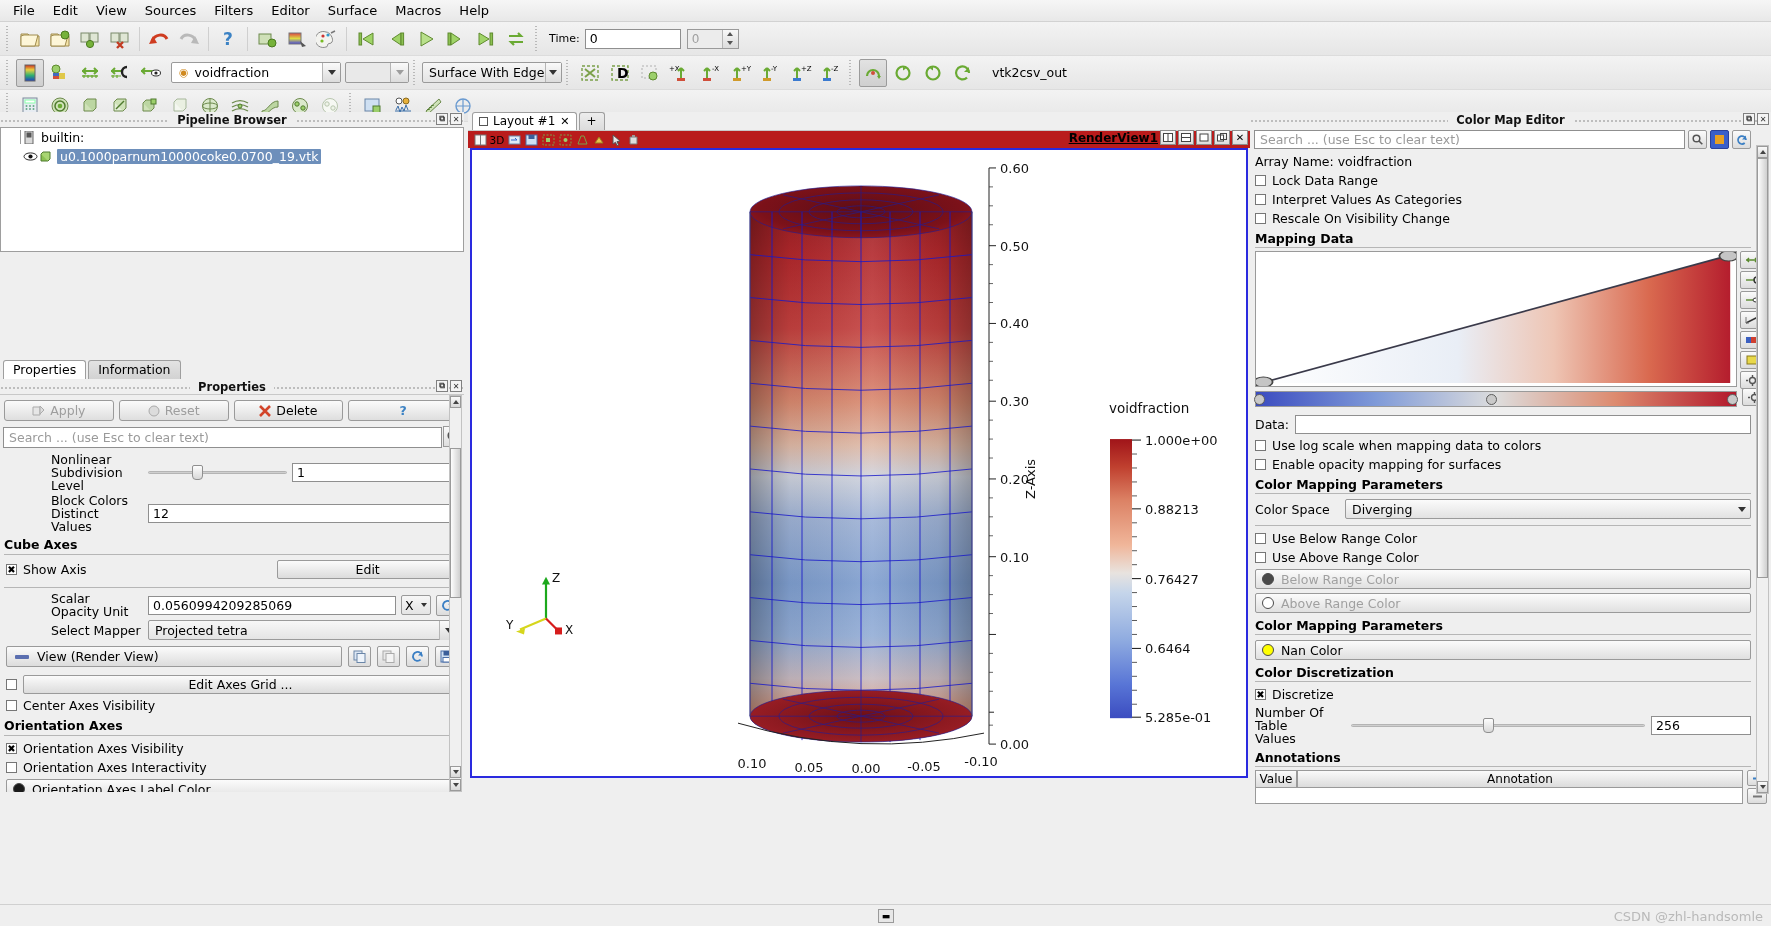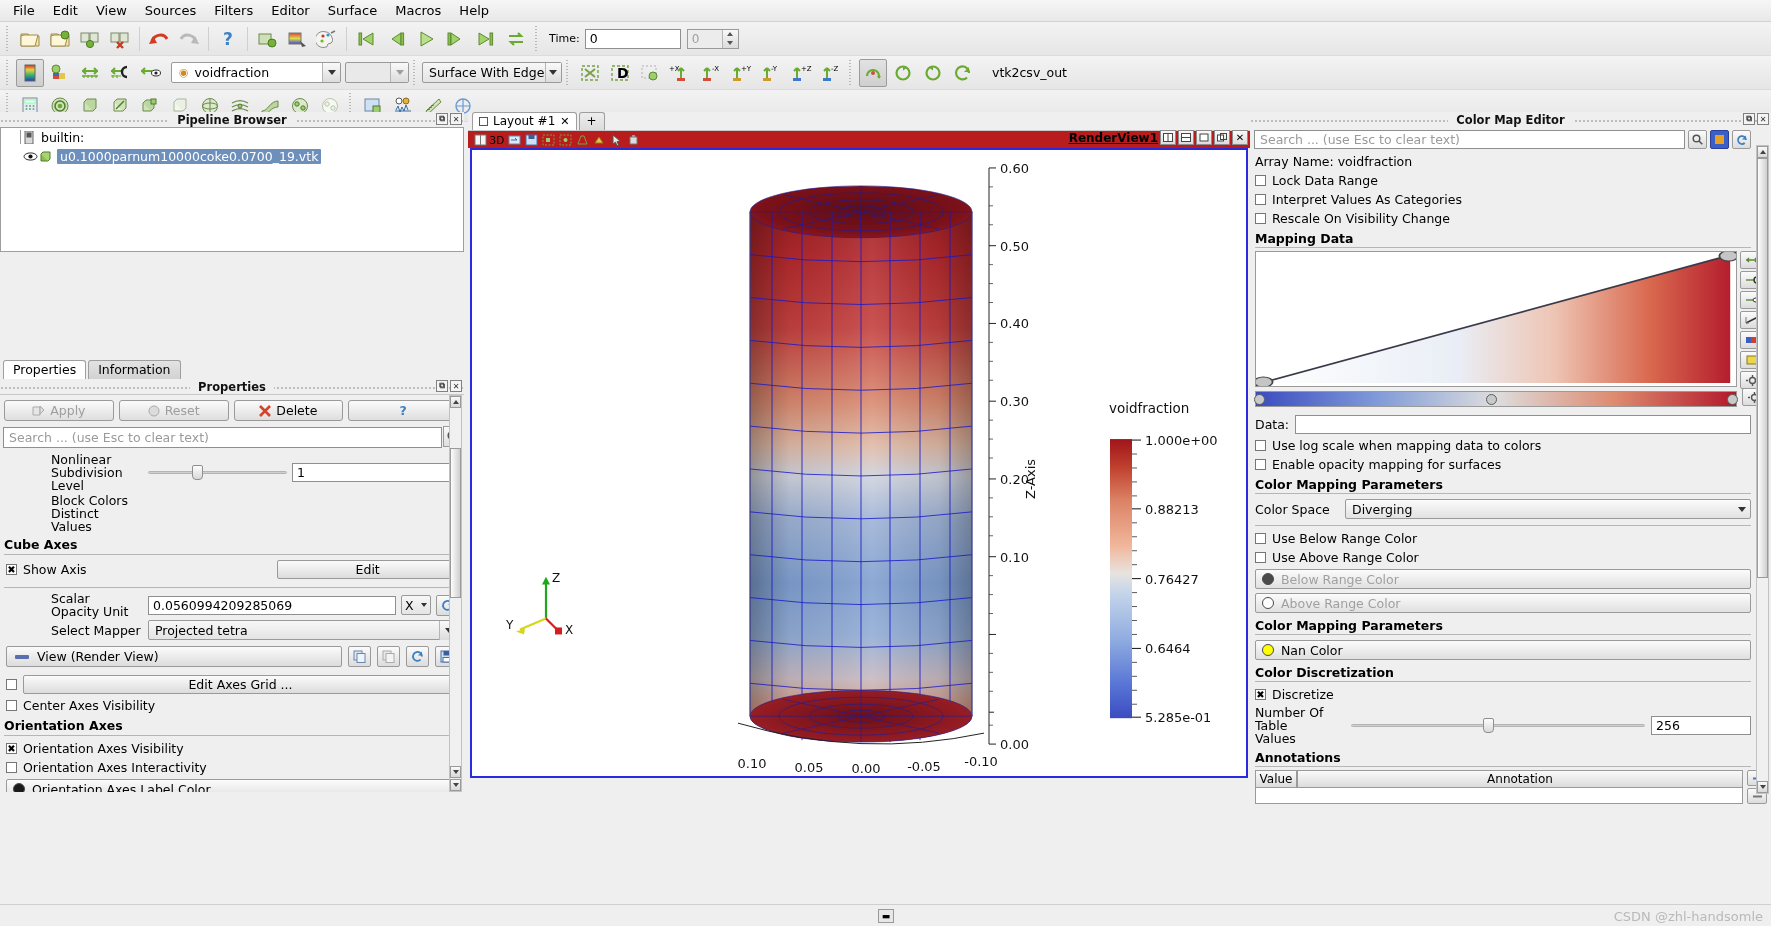--- a/index.html
+++ b/index.html
@@ -669,20 +669,21 @@
         <div class="slider">
           <div class="track"></div>
             <div class="knob" style="left:32%"></div>
         </div>
         <div class="pinput" style="width:166px">1</div>
       </div>
 
       <div class="prow">
         <div class="plabel" style="white-space:pre-line">Block Colors
 Distinct Values</div>
+        <div class="pinput" style="flex:1">12</div>
       </div>
 
       <div class="sectionhdr">Cube Axes</div>
       <div class="hr"></div>
 
       <div class="crow">
         <span class="chk">✖</span>
         <span>Show Axis</span>
         <div style="flex:1"></div>
         <div class="ebtn" style="max-width:216px">Edit</div>

